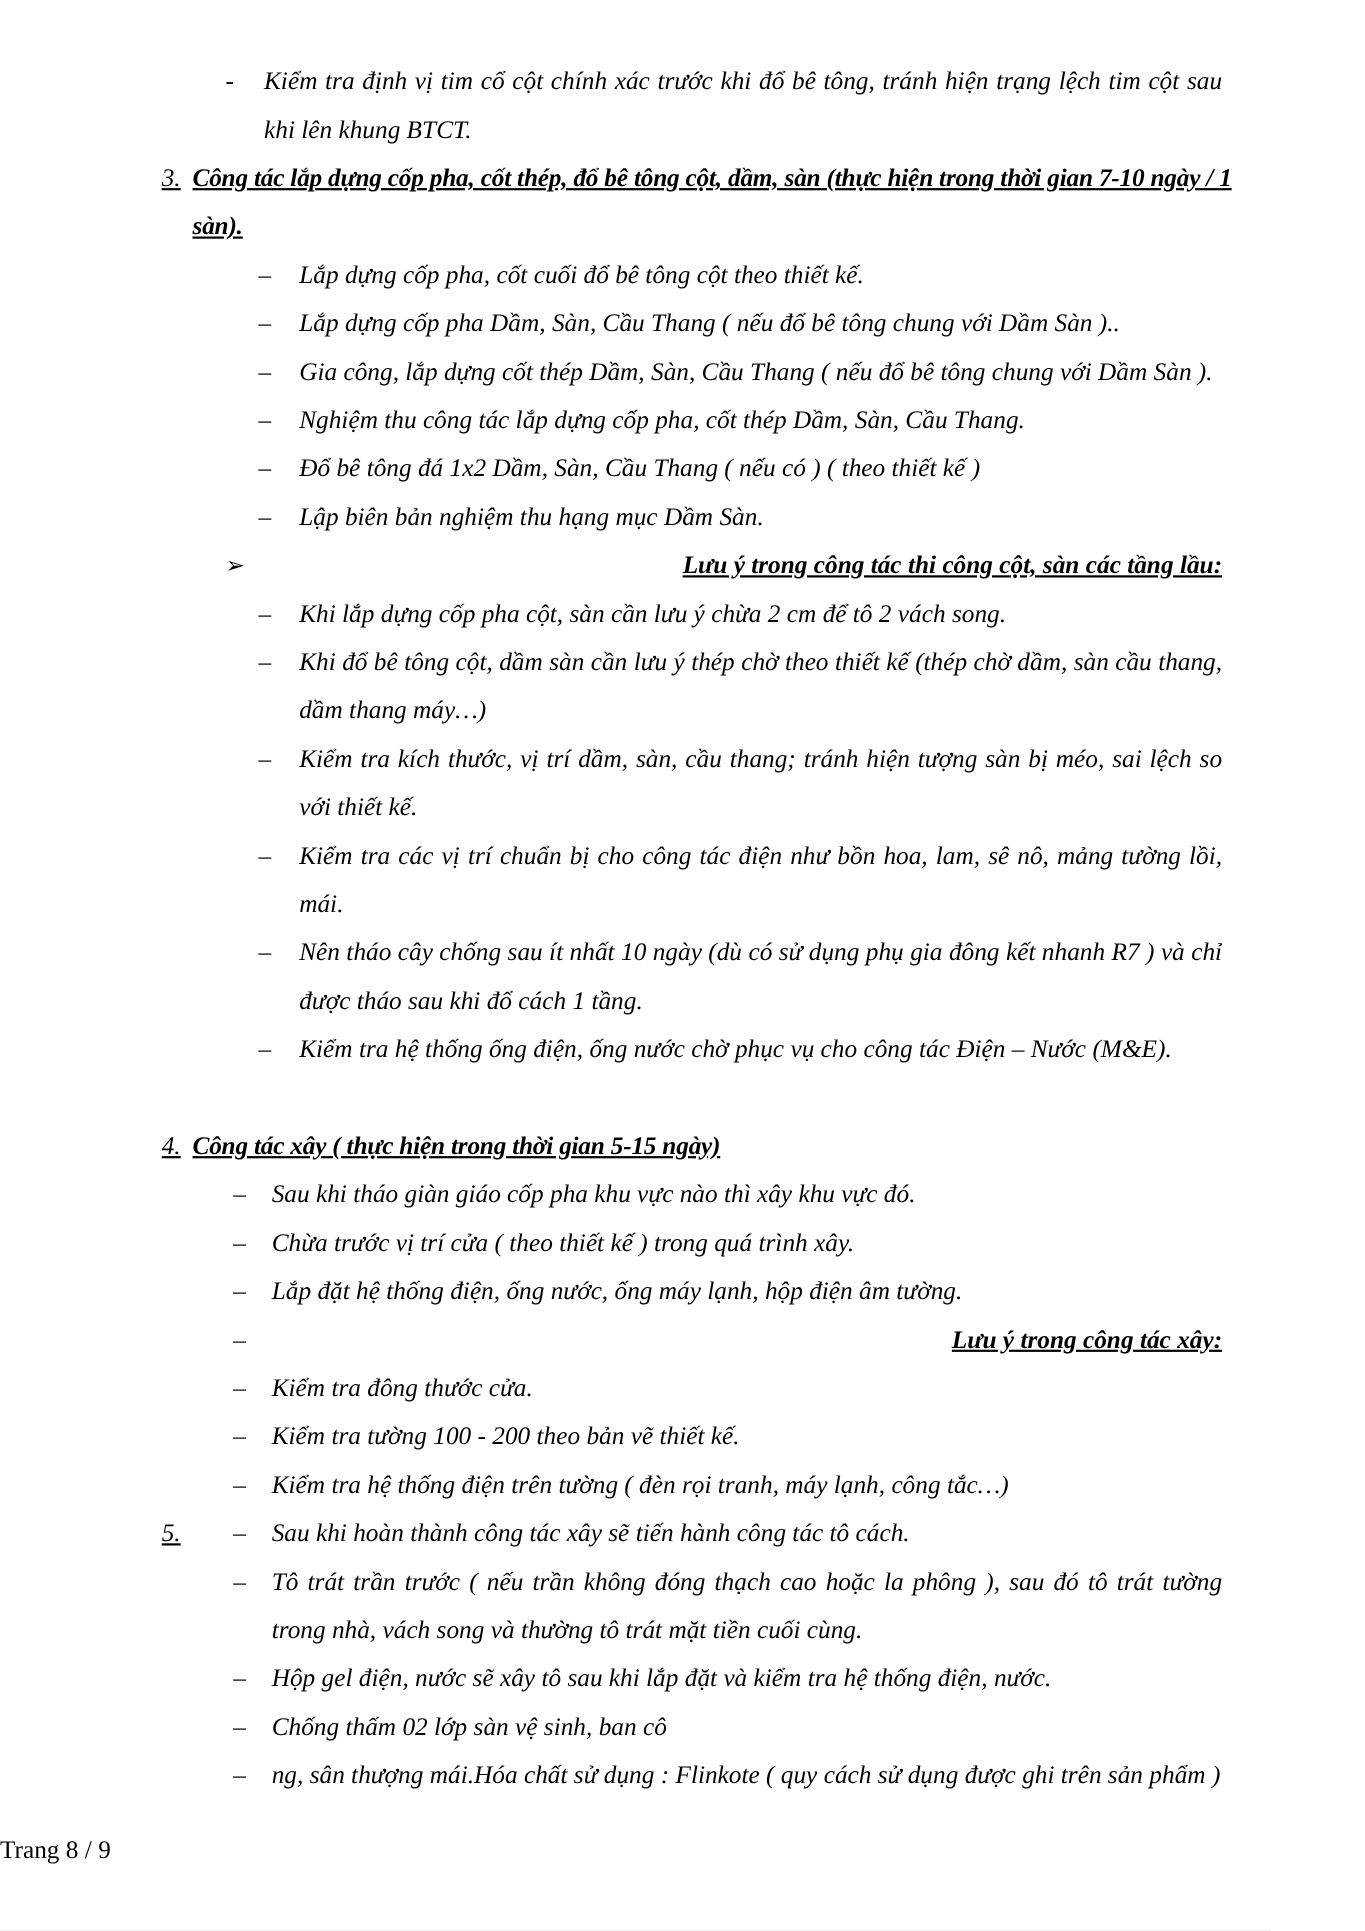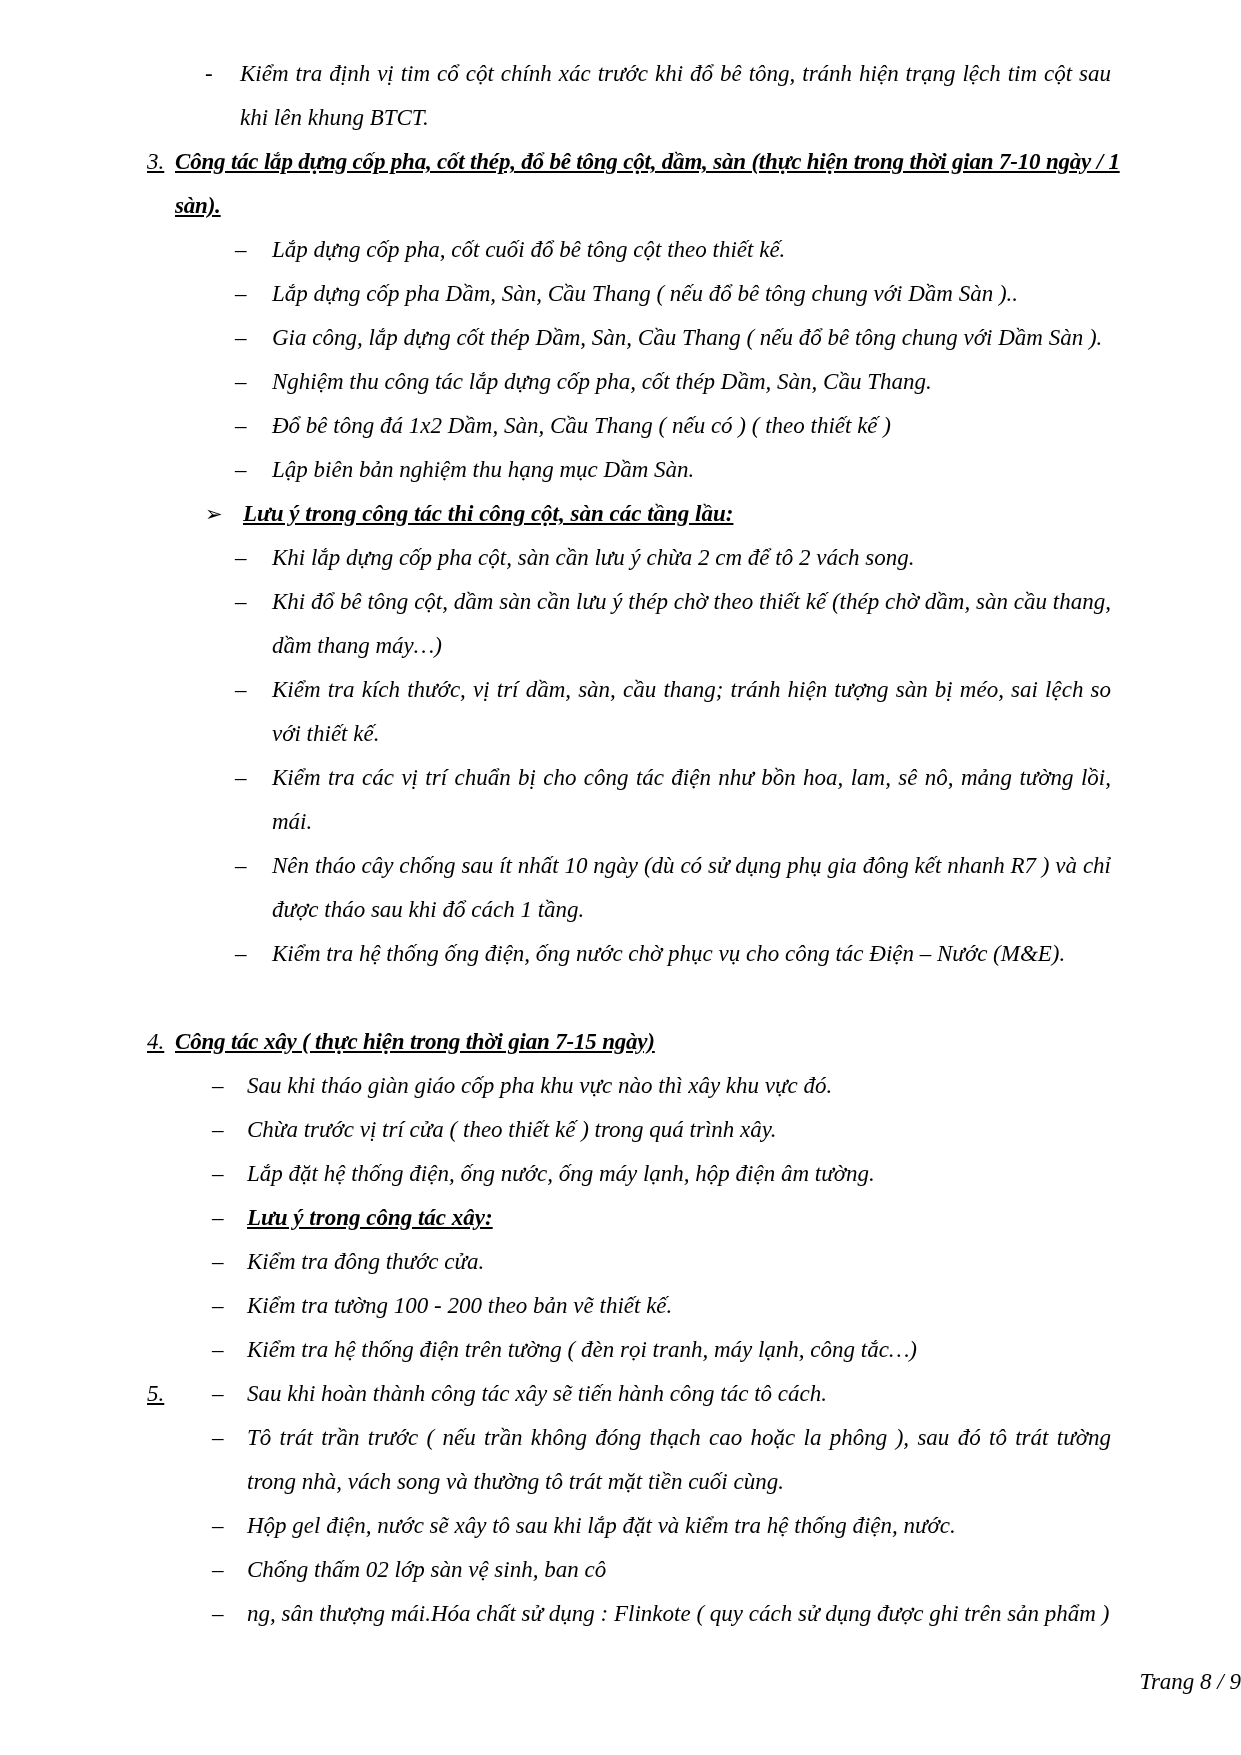--- a/index.html
+++ b/index.html
@@ -27,23 +27,23 @@
   
   .it-arrow{margin-left:243px;width:868px;text-align:left;}
   .it-arrow .marker{left:-38px;font-family:"DejaVu Sans","Liberation Sans",sans-serif;font-size:21px;}
   
   .it4{margin-left:247px;width:864px;}
   .it4 .marker{left:-35px;}
   
   .heading{position:relative;margin-left:175px;width:980px;text-align:left;}
   .heading .num{position:absolute;left:-28px;top:0;font-style:italic;text-decoration:underline;}
   .heading .ttl{font-weight:bold;font-style:italic;text-decoration:underline;letter-spacing:-0.2px;}
-  .emph{font-weight:bold;font-style:italic;text-decoration:underline;}
+  .emph{font-weight:bold;font-style:italic;text-decoration:underline;text-align:right;}
   .spacer{height:44px;}
-  .footer{margin-top:24px;text-align:right;font-style:italic;}
+  .footer{margin-top:24px;text-align:left;}
 </style>
 </head>
 <body>
 
 <main class="page">
   <section class="content">
 
     <div class="item it-intro">
       <span class="marker">-</span>
       <span class="txt">Kiểm tra định vị tim cổ cột chính xác trước khi đổ bê tông, tránh hiện trạng lệch tim cột sau khi lên khung BTCT.</span>
@@ -104,21 +104,21 @@
     </div>
     <div class="item it3">
       <span class="marker">–</span>
       <span class="txt">Kiểm tra hệ thống ống điện, ống nước chờ phục vụ cho công tác Điện – Nước (M&amp;E).</span>
     </div>
 
     <div class="spacer"></div>
 
     <div class="heading">
       <span class="num">4.</span>
-      <span class="ttl">Công tác xây ( thực hiện trong thời gian 7-15 ngày)</span>
+      <span class="ttl">Công tác xây ( thực hiện trong thời gian 5-15 ngày)</span>
     </div>
 
     <div class="item it4">
       <span class="marker">–</span>
       <span class="txt">Sau khi tháo giàn giáo cốp pha khu vực nào thì xây khu vực đó.</span>
     </div>
     <div class="item it4">
       <span class="marker">–</span>
       <span class="txt">Chừa trước vị trí cửa ( theo thiết kế ) trong quá trình xây.</span>
     </div>

